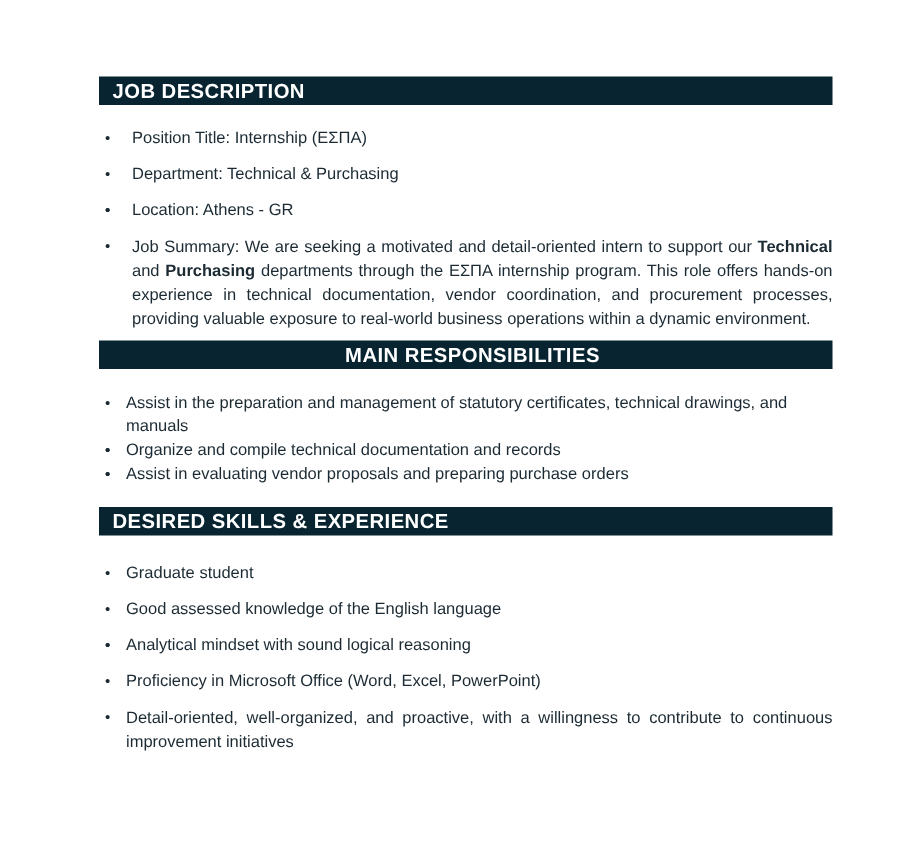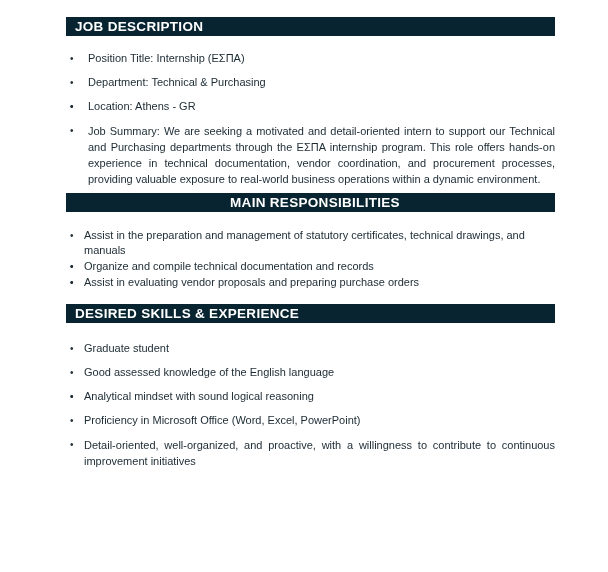--- a/index.html
+++ b/index.html
@@ -7,21 +7,21 @@
     background: #ffffff;
     font-family: "Liberation Sans", sans-serif;
   }
   .page {
     position: relative;
     width: 608px;
     height: 572px;
     background: #ffffff;
     overflow: hidden;
     box-sizing: border-box;
-    padding: 17px 53px 0 66px;
+    padding: 51px 53px 0 66px;
     color: #1b2a33;
     font-size: 11px;
   }
   .section-bar {
     background: #072430;
     color: #ffffff;
     font-weight: bold;
     font-size: 13.5px;
     letter-spacing: 0.3px;
     height: 19px;
@@ -55,21 +55,21 @@
   ul.tight li { margin-bottom: 1px; padding-left: 18px; line-height: 15px; }
   
   ul.skills { margin-top: 18px; }
   ul.skills li { padding-left: 18px; }
   li.justified .b-text {
     display: block;
     text-align: justify;
     line-height: 16px;
   }
   li.justified { line-height: 16px; }
-  .b-text strong { font-weight: normal; }
+  .b-text strong { font-weight: bold; }
 </style>
 </head>
 <body>
 
 <div class="page">
   <div id="sections">
       <div class="section-bar bar-1">JOB DESCRIPTION</div>
       <ul class="bullets loose">
         <li><span class="b-dot">•</span><span class="b-text">Position Title: Internship (ΕΣΠΑ)</span></li>
         <li><span class="b-dot">•</span><span class="b-text">Department: Technical &amp; Purchasing</span></li>

